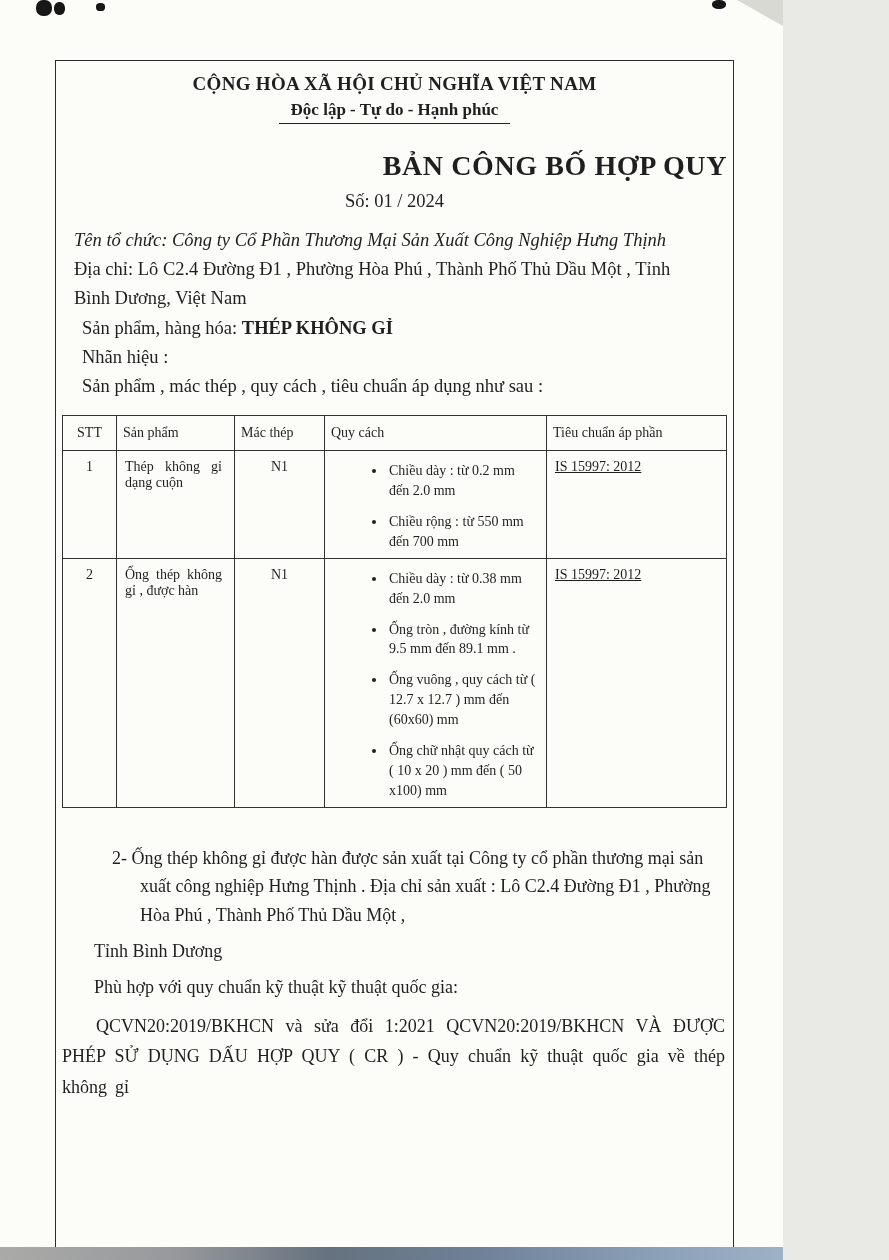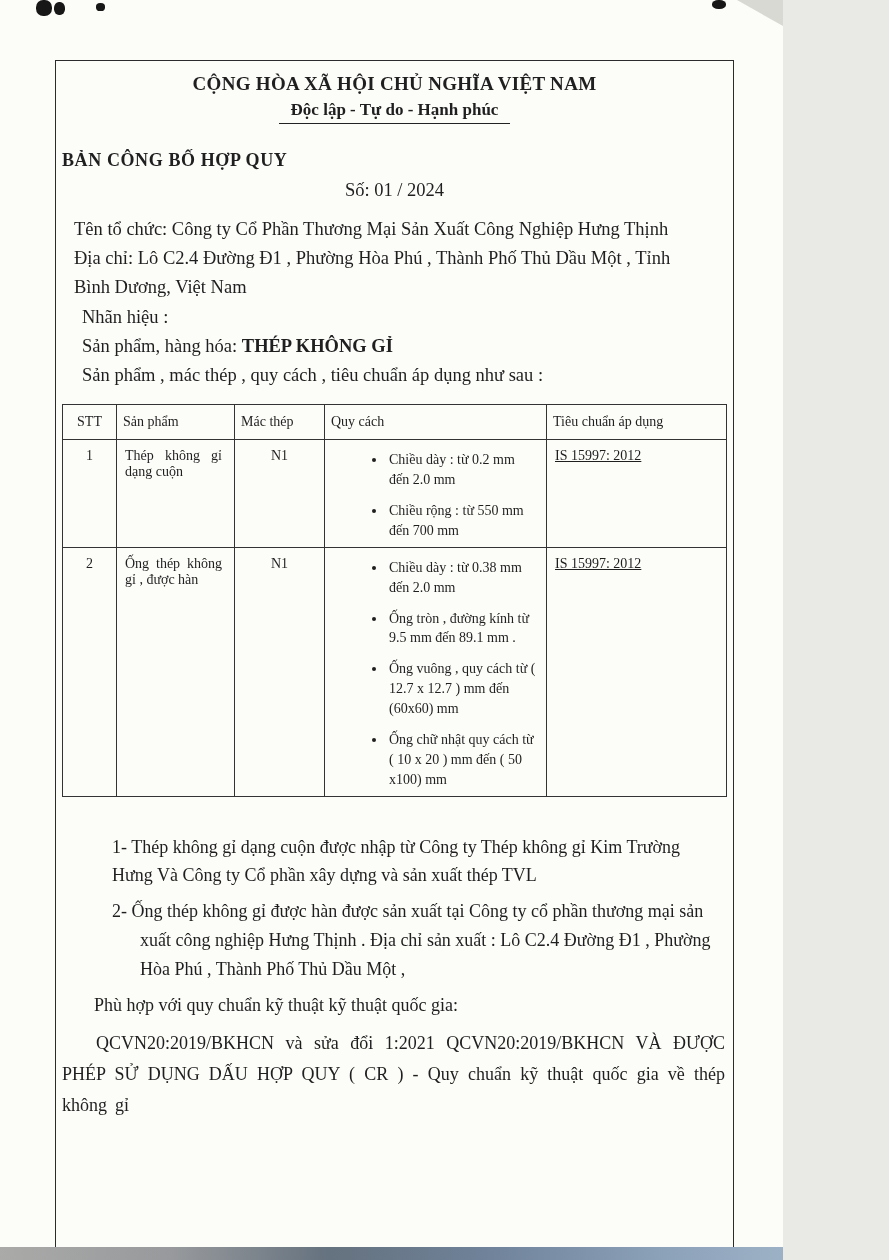--- a/index.html
+++ b/index.html
@@ -17,25 +17,25 @@
     background:#cfcfcb; clip-path:polygon(100% 0,0 0,100% 100%); opacity:.8; }
 
   
   .frame { position:absolute; left:55px; top:60px; right:49px; bottom:9px;
     border:1.6px solid #2b2b2b; padding:8px 6px 0; z-index:1; }
 
   .center { text-align:center; }
   .hdr1 { font-weight:bold; font-size:19px; letter-spacing:.3px; margin-top:4px; }
   .motto { display:inline-block; font-weight:bold; font-size:17px;
     border-bottom:1.8px solid #222; padding:1px 12px 3px; margin-top:4px; }
-  .doc-title { text-align:left; font-size:18px; font-weight:bold; margin-top:26px; letter-spacing:.6px; }
+  .doc-title { text-align:right; font-size:28px; font-weight:bold; margin-top:26px; letter-spacing:.6px; }
   .doc-number { font-size:18.5px; margin-top:9px; }
 
   p.body-line { font-size:18.5px; line-height:1.58; margin:0 18px 0 12px; }
-  p.first-line { margin-top:14px; }
+  p.first-line { margin-top:14px;font-style:italic; }
   p.indent1 { margin-left:20px; }
 
   table.spec-table { width:100%; border-collapse:collapse; margin-top:14px;
     font-size:14px; table-layout:fixed; }
   .spec-table th, .spec-table td { border:1.4px solid #333; vertical-align:top; }
   .spec-table th { font-weight:normal; vertical-align:middle; text-align:left; padding:9px 6px; }
   .spec-table td { padding:8px 8px 6px; }
   th.col-stt, td.c-stt { text-align:center; }
   td.c-sp { text-align:justify; padding-right:12px; }
   td.c-mt { text-align:center; }
@@ -82,39 +82,39 @@
     <div class="center hdr1">CỘNG HÒA XÃ HỘI CHỦ NGHĨA VIỆT NAM</div>
     <div class="center">
       <span class="motto">Độc lập - Tự do - Hạnh phúc</span>
     </div>
 
     <h1 class="doc-title">BẢN CÔNG BỐ HỢP QUY</h1>
     <div class="center doc-number">Số: 01 / 2024</div>
 
     <p class="body-line first-line">Tên tổ chức: Công ty Cổ Phần Thương Mại Sản Xuất Công Nghiệp Hưng Thịnh</p>
     <p class="body-line">Địa chỉ: Lô C2.4 Đường Đ1 , Phường Hòa Phú , Thành Phố Thủ Dầu Một , Tỉnh Bình Dương, Việt Nam</p>
+    <p class="body-line indent1"><span>Sản phẩm, hàng hóa: </span><b>THÉP KHÔNG GỈ</b></p>
     <p class="body-line indent1">Nhãn hiệu :</p>
-    <p class="body-line indent1"><span>Sản phẩm, hàng hóa: </span><b>THÉP KHÔNG GỈ</b></p>
     <p class="body-line indent1">Sản phẩm , mác thép , quy cách , tiêu chuẩn áp dụng như sau :</p>
 
     <table class="spec-table">
       <colgroup>
         <col style="width:54px">
           <col style="width:118px">
           <col style="width:90px">
           <col>
           <col style="width:180px">
       </colgroup>
       <thead>
         <tr>
           <th class="col-stt">STT</th>
           <th class="col-sp">Sản phẩm</th>
           <th class="col-mt">Mác thép</th>
           <th class="col-qc">Quy cách</th>
-          <th class="col-tc">Tiêu chuẩn áp dụng</th>
+          <th class="col-tc">Tiêu chuẩn áp phần</th>
         </tr>
       </thead>
       <tbody>
         <tr>
           <td class="c-stt">1</td>
           <td class="c-sp">Thép không gỉ dạng cuộn</td>
           <td class="c-mt">N1</td>
           <td class="c-qc">
             <ul>
               <li>Chiều dày : từ 0.2 mm đến 2.0 mm</li>
@@ -134,22 +134,22 @@
               <li>Ống vuông , quy cách từ ( 12.7 x 12.7 ) mm đến (60x60) mm</li>
               <li>Ống chữ nhật quy cách từ ( 10 x 20 ) mm đến ( 50 x100) mm</li>
             </ul>
           </td>
           <td class="c-tc">IS 15997: 2012</td>
         </tr>
       </tbody>
     </table>
 
     <div class="notes">
-      <div class="note1">1- Thép không gỉ dạng cuộn được nhập từ Công ty Thép không gỉ Kim Trường Hưng Và Công ty Cổ phần xây dựng và sản xuất thép TVL</div>
       <div class="note2">2- Ống thép không gỉ được hàn được sản xuất tại Công ty cổ phần thương mại sản xuất công nghiệp Hưng Thịnh . Địa chỉ sản xuất : Lô C2.4 Đường Đ1 , Phường Hòa Phú , Thành Phố Thủ Dầu Một ,</div>
+      <div class="province">Tỉnh Bình Dương</div>
       <div class="conform">Phù hợp với quy chuẩn kỹ thuật kỹ thuật quốc gia:</div>
       <div class="final">QCVN20:2019/BKHCN và sửa đổi 1:2021 QCVN20:2019/BKHCN VÀ ĐƯỢC PHÉP SỬ DỤNG DẤU HỢP QUY ( CR ) -  Quy chuẩn kỹ thuật quốc gia về thép không gỉ</div>
     </div>
 
   </div>
 
   <svg class="stamp" width="240" height="240" viewBox="0 0 240 240">
     <defs>
       <path id="arcTop" d="M 32,120 A 88,88 0 0 1 208,120"></path>
       <path id="arcBottom" d="M 32,120 A 88,88 0 0 0 208,120"></path>

